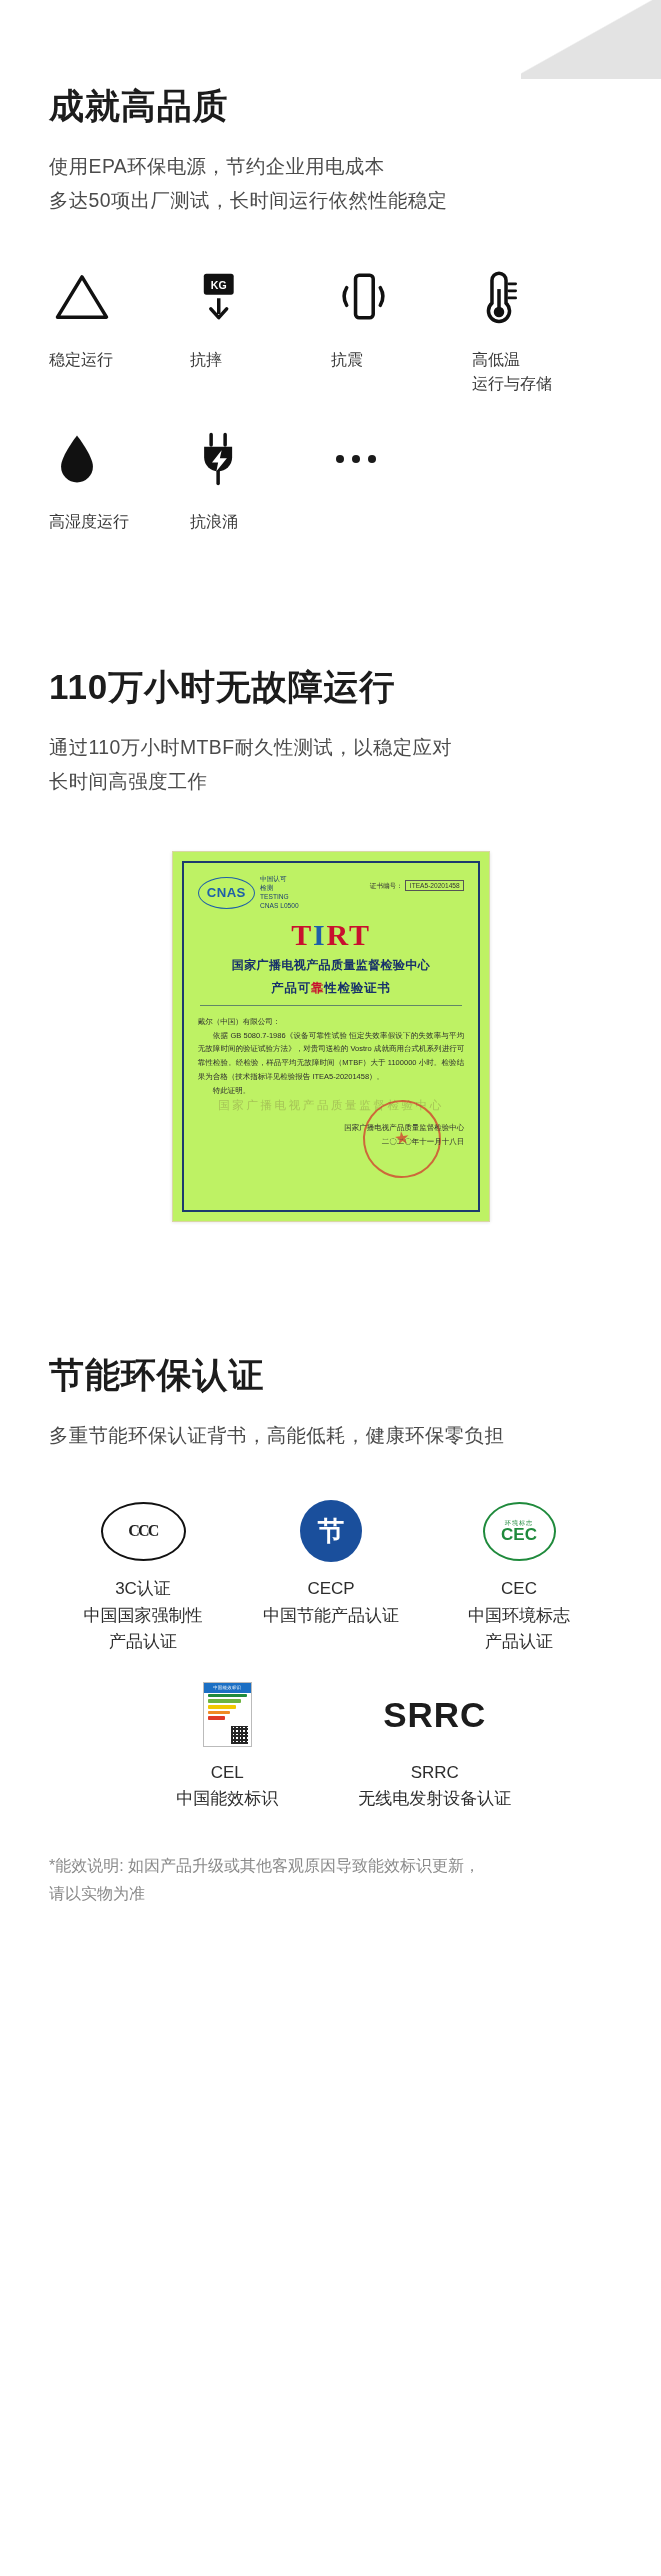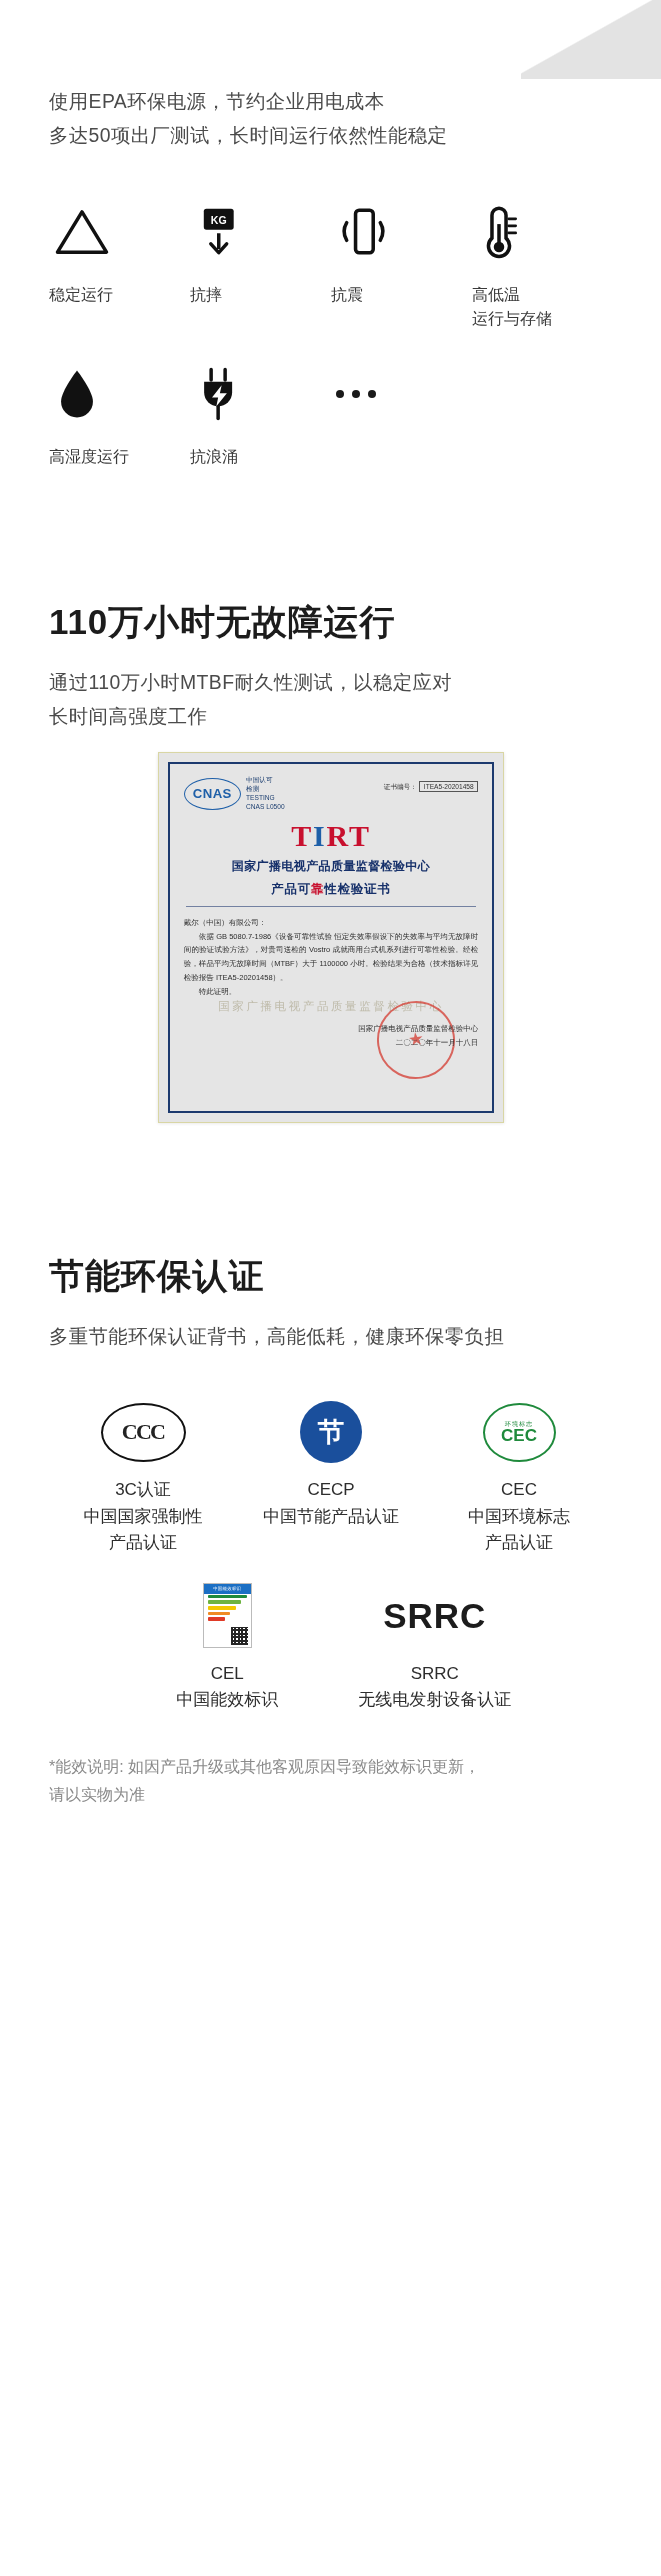--- a/index.html
+++ b/index.html
@@ -88,24 +88,24 @@
     margin-left: 5.3px;
   }
   .dots i {
     width: 8px; height: 8px; border-radius: 50%;
     background: #1a1a1a; display: block;
   }
 
   
   #sec-mtbf { padding-top: 132px; }
   .cert-wrap {
-    margin: 18px auto 0 auto;
-    width: 346px;
+    margin: 52px auto 0 auto;
+    width: 318px;
     height: 371px;
-    background: #e5e5e5;
+    background: #bef264;
     border: 0.9px solid #d9d6a4;
     box-shadow: 0 0.9px 3.5px rgba(0,0,0,0.12);
     position: relative;
     box-sizing: border-box;
   }
   .cert-inner {
     position: absolute;
     inset: 8.8px;
     border: 2.6px double #1c3a6e;
     box-sizing: border-box;
@@ -247,21 +247,21 @@
     line-height: 1.8;
     color: #8a8a8a;
   }
 
   
   .ccc {
     width: 81px; height: 55px;
     border: 2.6px solid #111;
     border-radius: 50%/50%;
     display: flex; align-items: center; justify-content: center;
-    font-size: 22px; font-weight: bold; letter-spacing: -1.8px;
+    font-size: 16px; font-weight: bold; letter-spacing: -1.8px;
     font-family: "Liberation Serif", serif;
   }
   .cecp {
     width: 62px; height: 62px; border-radius: 50%;
     background: #1a4f9c; color: #fff;
     display: flex; align-items: center; justify-content: center;
     font-size: 26.5px; font-weight: bold;
     font-family: "Liberation Serif", serif;
   }
   .cec {
@@ -294,20 +294,21 @@
     opacity: .85;
   }
 </style>
 </head>
 <body>
 
 <div class="page">
   <div class="corner-wedge"></div>
 
   <section class="section" id="sec-quality">
+    <h2 class="headline">成就高品质</h2>
     <p class="sub">使用EPA环保电源，节约企业用电成本</p>
     <p class="sub">多达50项出厂测试，长时间运行依然性能稳定</p>
 
     <div class="feature-grid">
 
       <div class="feature">
         <div class="ico">
           <svg width="56" height="48" viewBox="0 0 64 54">
               <path d="M32 4 L60 50 L4 50 Z" fill="none" stroke="#111" stroke-width="4" stroke-linejoin="round"></path>
             </svg>

